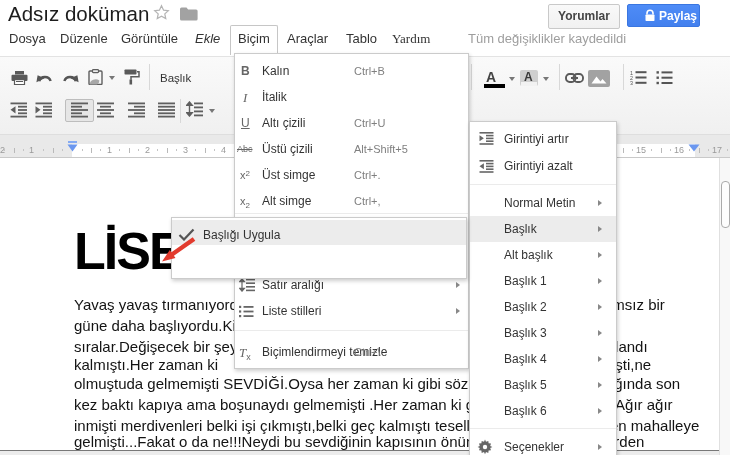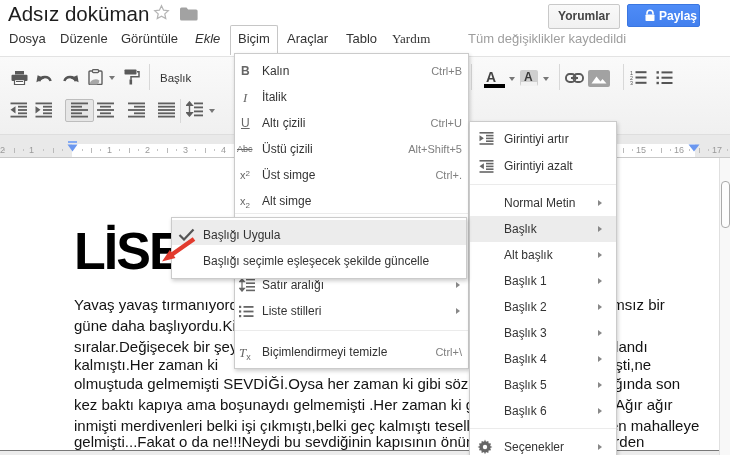--- a/index.html
+++ b/index.html
@@ -5,21 +5,21 @@
 body{width:730px;height:455px;overflow:hidden;font-family:"Liberation Sans",sans-serif;background:#fff;}
 #c{position:relative;width:730px;height:455px;overflow:hidden;}
 .a{position:absolute;}
 .mi{position:absolute;top:31px;font-size:13px;color:#333;}
 .sep{position:absolute;width:1px;background:#d8d8d8;}
 .num{position:absolute;font-size:9px;color:#9a9a9a;top:145px;}
 .tick{position:absolute;width:1px;height:5px;background:#b9b9b9;top:148px;}
 .dot{position:absolute;width:1px;height:2px;background:#c4c4c4;top:149px;}
 .ln{position:absolute;left:74px;font-size:15px;line-height:15px;color:#131313;white-space:nowrap;}
 .mrow{position:absolute;font-size:12px;line-height:14px;color:#333;white-space:nowrap;}
-.msc{position:absolute;font-size:11px;line-height:14px;color:#7f7f7f;white-space:nowrap;text-align:right;}
+.msc{position:absolute;font-size:11px;line-height:14px;color:#7f7f7f;white-space:nowrap;}
 .arr{position:absolute;width:0;height:0;border-left:4px solid #888;border-top:3.5px solid transparent;border-bottom:3.5px solid transparent;}
 .caret{position:absolute;width:0;height:0;border-top:4px solid #777;border-left:3.5px solid transparent;border-right:3.5px solid transparent;}
 </style></head><body>
 <div id="c">
 <div class="a" style="left:8px;top:2px;font-size:20.5px;color:#1d1d1d;">Adsız doküman</div>
 <svg class="a" style="left:153px;top:4px" width="17" height="17" viewBox="0 0 18 18">
       <path d="M9 1.8 L11.2 6.5 16.2 7.1 12.5 10.5 13.5 15.5 9 13 4.5 15.5 5.5 10.5 1.8 7.1 6.8 6.5 Z" fill="none" stroke="#b4b4b4" stroke-width="1.3"></path>
     </svg>
 <svg class="a" style="left:179px;top:6px" width="20" height="16" viewBox="0 0 20 16">
       <path d="M1 3 q0-1.5 1.5-1.5 h5 l1.6 2 h8 q1.5 0 1.5 1.5 v8 q0 1.5-1.5 1.5 h-14.6 q-1.5 0-1.5-1.5 Z" fill="#a2a2a2"></path>
@@ -222,20 +222,21 @@
 <div class="mrow" style="left:262px;top:64px;z-index:7;">Kalın</div>
 <div class="msc" style="left:354px;top:64px;width:108px;z-index:7;">Ctrl+B</div>
 <div class="mrow" style="left:262px;top:90px;z-index:7;">İtalik</div>
 <div class="mrow" style="left:262px;top:116px;z-index:7;">Altı çizili</div>
 <div class="msc" style="left:354px;top:116px;width:108px;z-index:7;">Ctrl+U</div>
 <div class="mrow" style="left:262px;top:142px;z-index:7;">Üstü çizili</div>
 <div class="msc" style="left:354px;top:142px;width:108px;z-index:7;">Alt+Shift+5</div>
 <div class="mrow" style="left:262px;top:168px;z-index:7;">Üst simge</div>
 <div class="msc" style="left:354px;top:168px;width:108px;z-index:7;">Ctrl+.</div>
 <div class="mrow" style="left:262px;top:194px;z-index:7;">Alt simge</div>
+<div class="msc" style="left:354px;top:194px;width:108px;z-index:7;">Ctrl+,</div>
 <div class="a" style="left:235px;top:213px;width:233px;height:1px;background:#ebebeb;z-index:7;"></div>
 <div class="mrow" style="left:262px;top:278px;z-index:7;">Satır aralığı</div>
 <div class="arr" style="left:456px;top:282px;z-index:7;"></div>
 <div class="mrow" style="left:262px;top:304px;z-index:7;">Liste stilleri</div>
 <div class="arr" style="left:456px;top:308px;z-index:7;"></div>
 <div class="a" style="left:235px;top:330px;width:233px;height:1px;background:#ebebeb;z-index:7;"></div>
 <div class="mrow" style="left:262px;top:345px;z-index:7;">Biçimlendirmeyi temizle</div>
 <div class="msc" style="left:354px;top:345px;width:108px;z-index:7;">Ctrl+\</div>
 <div class="a" style="left:241px;top:64px;font-size:12px;font-weight:bold;color:#666;z-index:7;">B</div>
 <div class="a" style="left:243px;top:90px;font-size:13px;font-style:italic;color:#666;z-index:7;font-family:'Liberation Serif',serif;">I</div>
@@ -304,16 +305,15 @@
 <svg class="a" style="left:477px;top:439px;z-index:9" width="16" height="16" viewBox="0 0 16 16">
       <path d="M8 0.5 l1 2.2 2.3-0.8 0.3 2.4 2.4 0.3-0.8 2.3 2.2 1-2.2 1 0.8 2.3-2.4 0.3-0.3 2.4-2.3-0.8-1 2.2-1-2.2-2.3 0.8-0.3-2.4-2.4-0.3 0.8-2.3-2.2-1 2.2-1-0.8-2.3 2.4-0.3 0.3-2.4 2.3 0.8 Z" fill="#666"></path>
       <circle cx="8" cy="8" r="2.2" fill="#fff"></circle>
     </svg>
 <div class="a" style="left:171px;top:217px;width:296px;height:62px;background:#fff;border:1px solid #cbcbcb;box-shadow:1px 2px 4px rgba(0,0,0,0.2);z-index:10;box-sizing:border-box;"></div>
 <div class="a" style="left:172px;top:220px;width:294px;height:25px;background:#ececec;z-index:10;"></div>
 <svg class="a" style="left:178px;top:228px;z-index:11" width="17" height="13" viewBox="0 0 17 13">
       <path d="M1.5 7 L6 11.5 L15.5 1.5" fill="none" stroke="#555" stroke-width="2.2"></path>
     </svg>
 <div class="mrow" style="left:203px;top:228px;z-index:11;">Başlığı Uygula</div>
-<div class="mrow" style="left:203px;top:254px;z-index:11;">Başlığı seçimle eşleşecek şekilde güncelle</div>
 <svg class="a" style="left:152px;top:228px;z-index:12" width="52" height="42" viewBox="0 0 52 42">
       <polygon points="40.7,9.2 19.4,24.2 17.8,21.9 10.0,33.5 23.5,30.1 21.9,27.8 43.3,12.8" fill="#e23b2e"></polygon>
     </svg>
 </div>
 </body></html>

